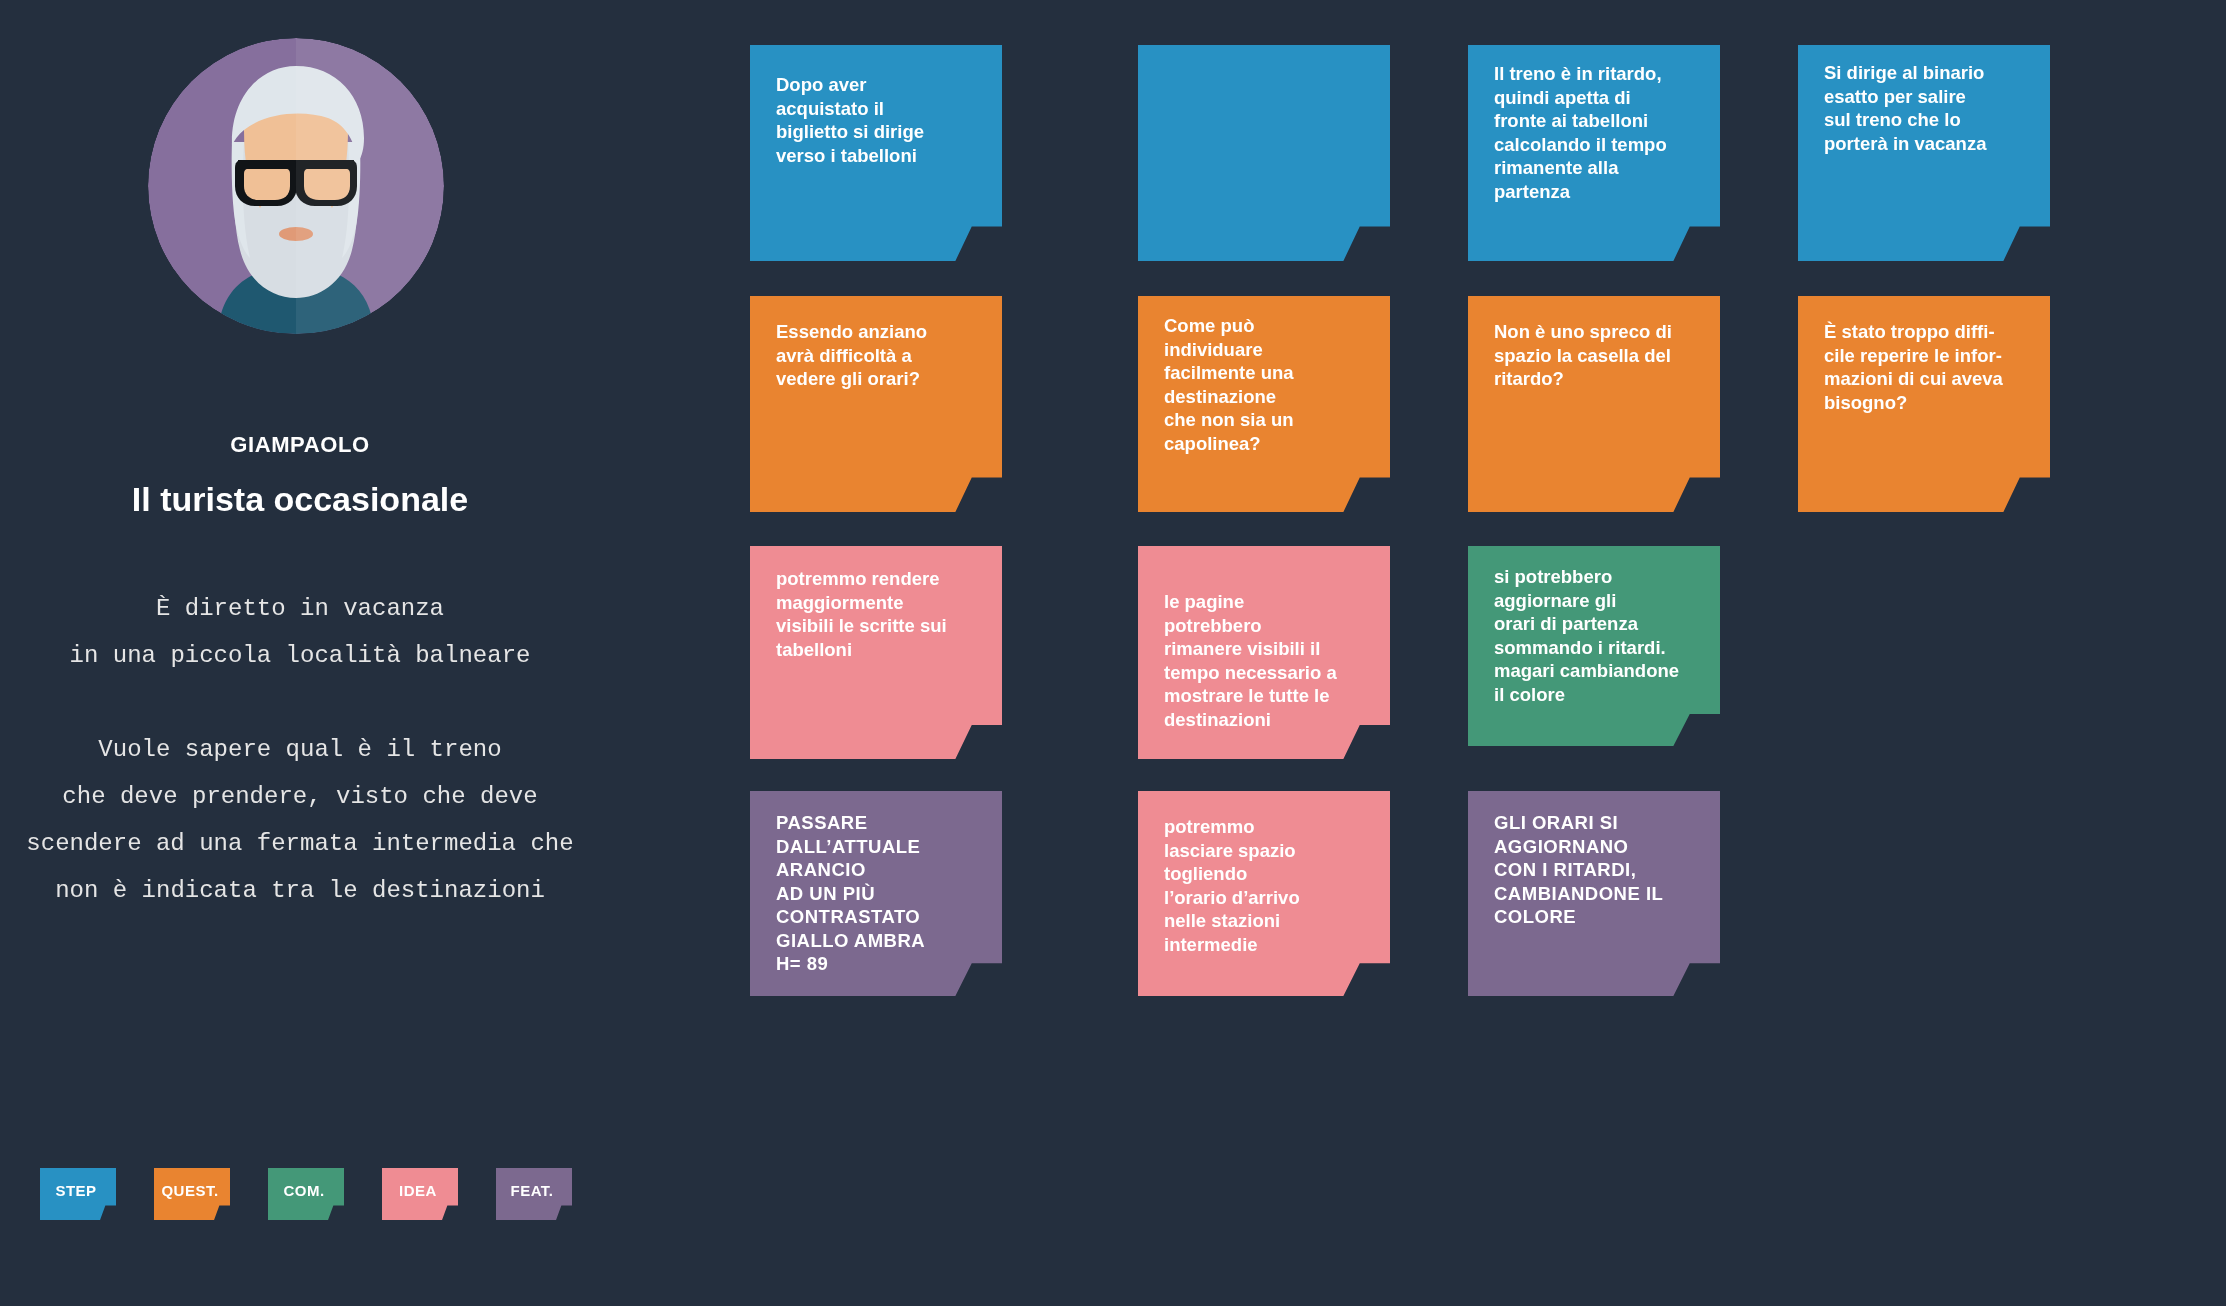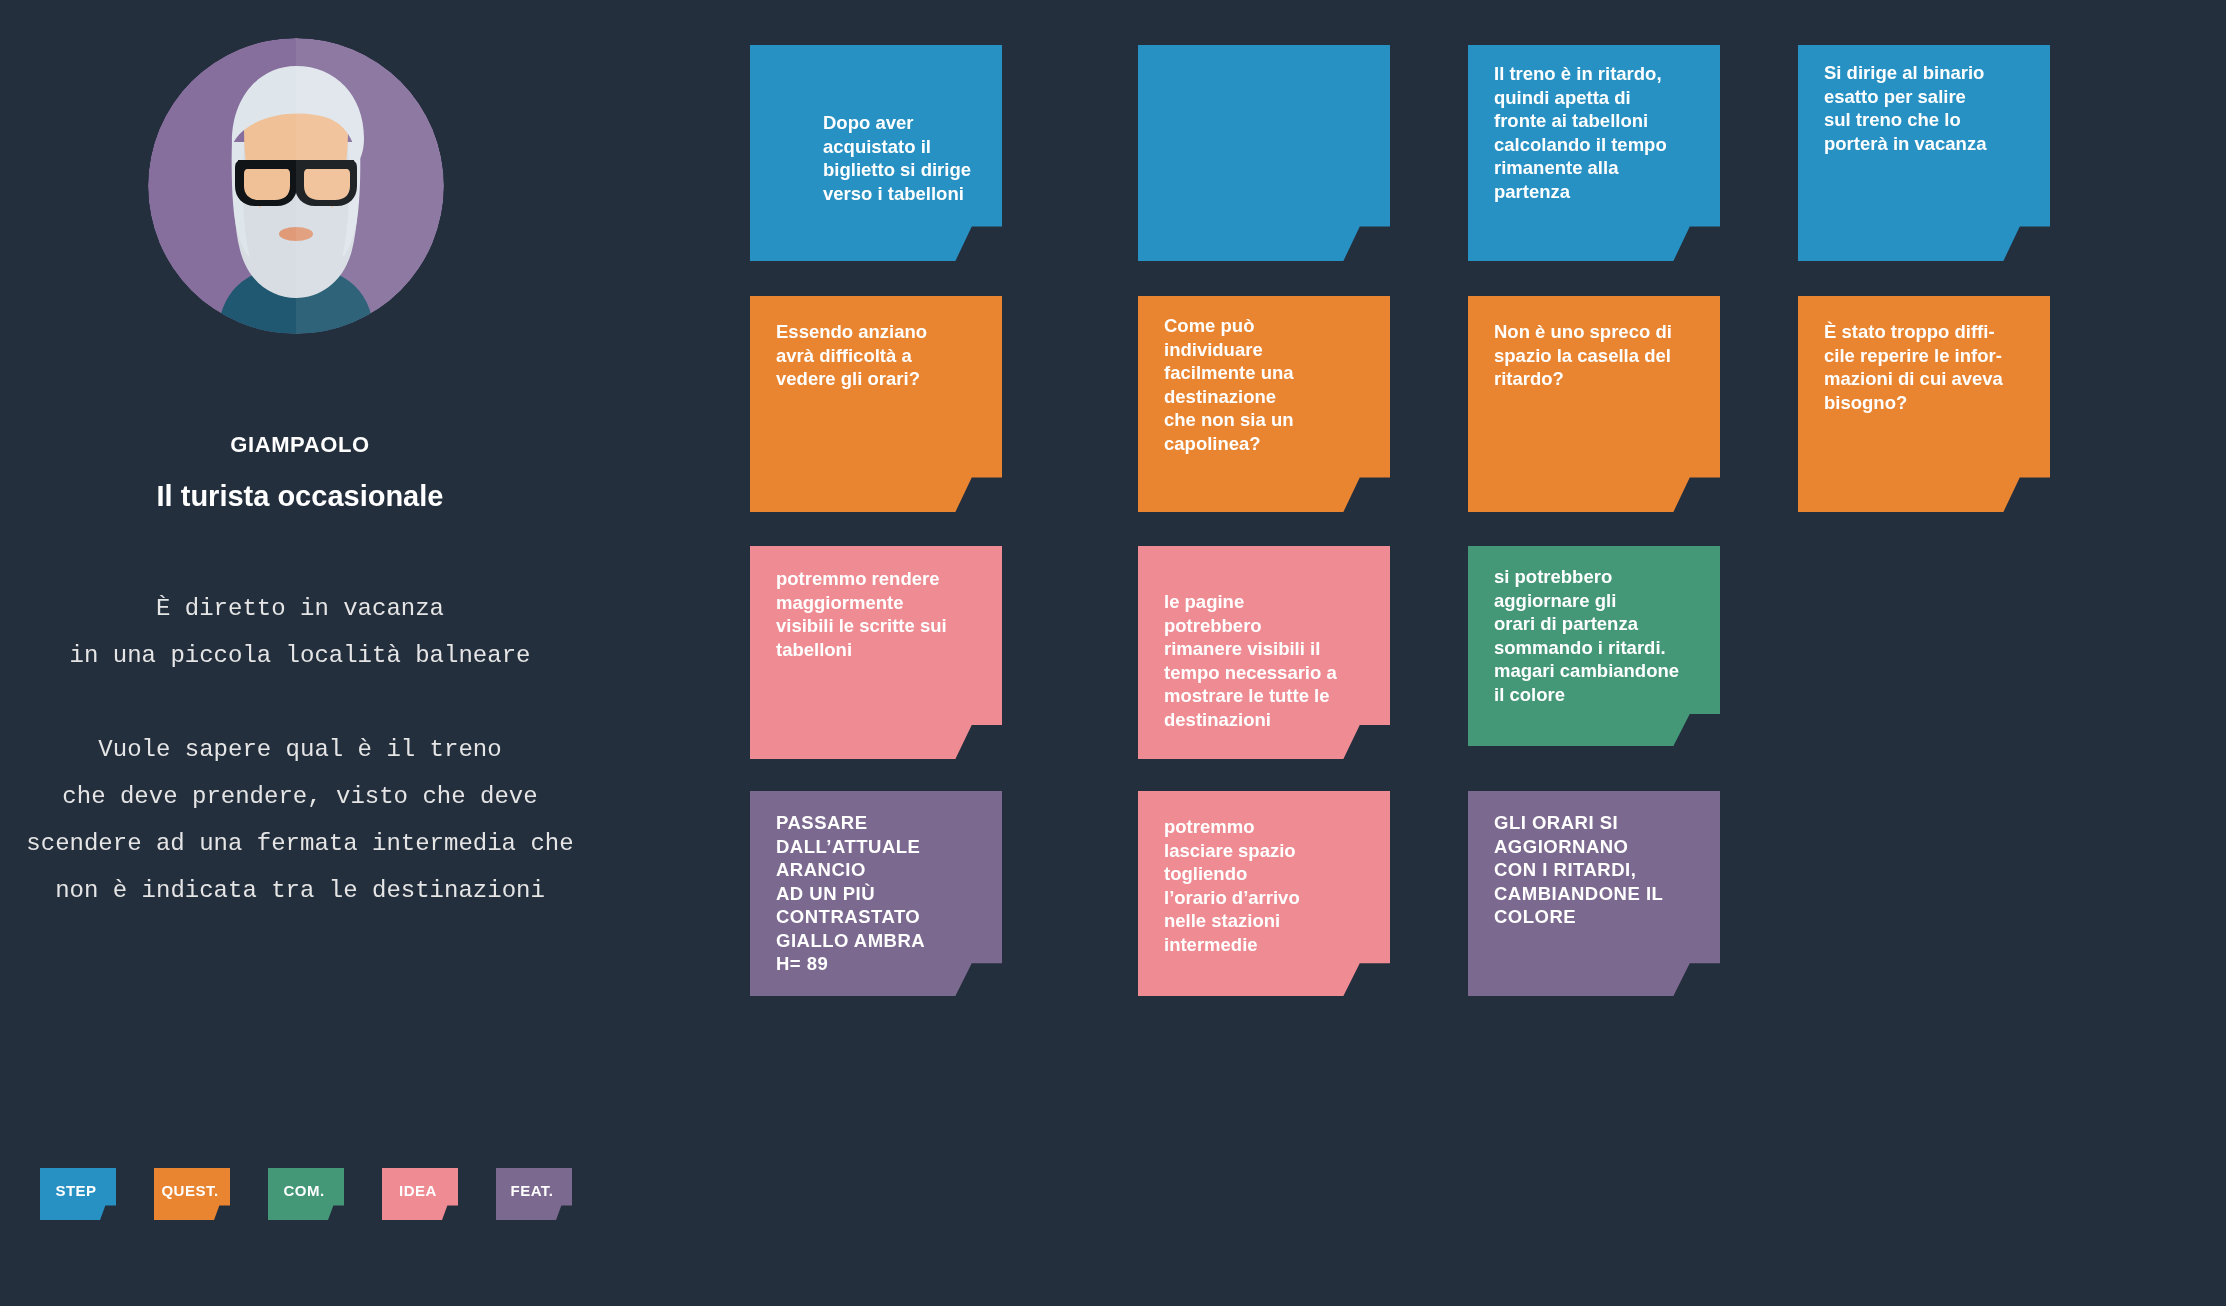--- a/index.html
+++ b/index.html
@@ -46,21 +46,21 @@
     font-weight: bold;
     letter-spacing: 0.6px;
   }
   #persona-role {
     position: absolute;
     left: 0;
     top: 480px;
     width: 600px;
     text-align: center;
     color: #ffffff;
-    font-size: 29px;
+    font-size: 34px;
     font-weight: bold;
   }
 
   #persona-desc {
     position: absolute;
     left: 0;
     top: 585px;
     width: 600px;
     text-align: center;
     color: #e5e5e5;
@@ -215,21 +215,21 @@
       <div class="legend-chip">
         <div class="chip-body" style="background: rgb(124, 105, 143);"></div>
         <div class="chip-label">FEAT.</div>
       </div>
     </div>
 </div>
 
 <div id="board">
     <div class="card" style="left: 0px; top: 45px; width: 252px; height: 216px;">
       <div class="card-body" style="background: rgb(40, 145, 195);"></div>
-      <div class="card-text" style="padding-top: 66px; margin-left: 47px;">Dopo aver
+      <div class="card-text" style="padding-top: 28px;">Dopo aver
 acquistato il
 biglietto si dirige
 verso i tabelloni</div>
     </div>
     <div class="card" style="left: 0px; top: 296px; width: 252px; height: 216px;">
       <div class="card-body" style="background: rgb(233, 132, 48);"></div>
       <div class="card-text" style="padding-top: 24px;">Essendo anziano
 avrà difficoltà a
 vedere gli orari?</div>
     </div>

